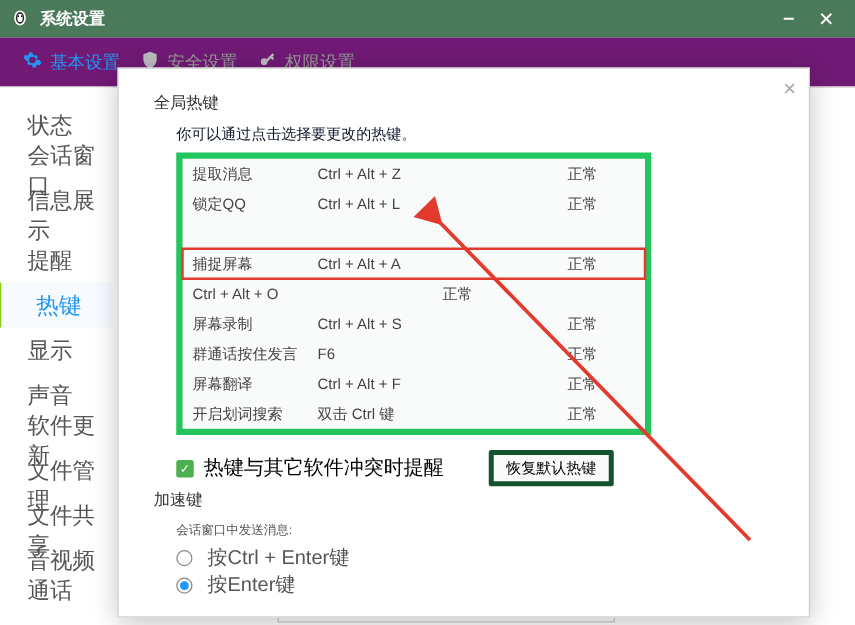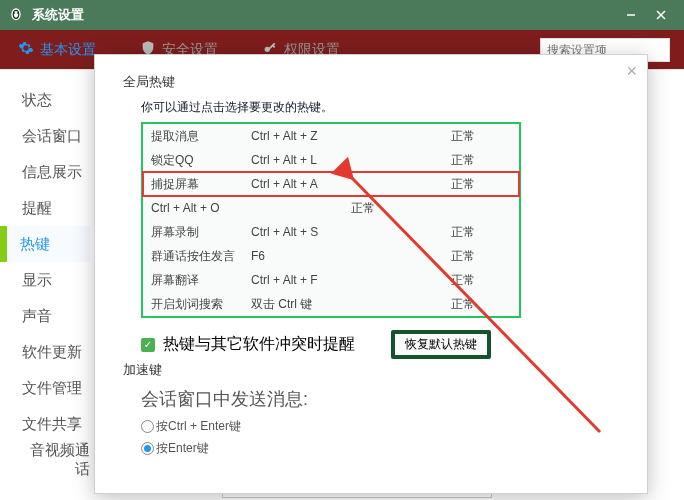--- a/index.html
+++ b/index.html
@@ -4,53 +4,53 @@
 <style>
 * { margin: 0; padding: 0; box-sizing: border-box; font-family: "Microsoft YaHei", "PingFang SC", sans-serif; }
 body { width: 684px; height: 500px; background: #f0f0f0; overflow: hidden; position: relative; }
 
 .titlebar { height: 30px; background: #4a7a5a; display: flex; align-items: center; padding: 0 8px; color: #fff; font-weight: bold; }
 .titlebar .app-icon { width: 16px; height: 16px; margin-right: 8px; }
 .titlebar .app-icon svg { width: 16px; height: 16px; }
 .titlebar .title { font-size: 13px; flex: 1; }
 .titlebar .winbtn { width: 30px; height: 30px; display: flex; align-items: center; justify-content: center; cursor: pointer; }
 
-.topnav { height: 40px; background: #7f1d1d; border-bottom: 1px solid #e5e5e5; display: flex; align-items: center; padding-left: 18px; gap: 44px; }
+.topnav { height: 40px; background: #701a75; border-bottom: 1px solid #e5e5e5; display: flex; align-items: center; padding-left: 18px; gap: 16px; }
 .topnav .nav-item { display: flex; align-items: center; gap: 6px; font-size: 14px; color: #999; }
 .topnav .nav-item.active { color: #2196f3; }
 .topnav .gear-icon svg, .topnav .shield-icon svg, .topnav .key-icon svg { width: 16px; height: 16px; }
 .topnav .search-wrap { margin-left: auto; margin-right: 14px; }
 .topnav .search-wrap input { width: 130px; height: 24px; border: 1px solid #ddd; padding: 0 6px; font-size: 12px; color: #999; }
 
 .body-area { display: flex; height: calc(500px - 70px); background: #fff; }
 
 .sidebar { width: 90px; background: #fff; padding-top: 12px; }
-.sidebar .side-item { height: 36px; display: flex; align-items: center; padding-left: 22px; font-size: 15px; color: #555; cursor: pointer; text-align: right; }
-.sidebar .side-item.active { color: #2196f3; border-left: 7px solid #84cc16; padding-left: 13px; background: #f7fbff; }
+.sidebar .side-item { height: 36px; display: flex; align-items: center; padding-left: 22px; font-size: 18px; color: #555; cursor: pointer; }
+.sidebar .side-item.active { color: #2196f3; border-left: 1px solid #84cc16; padding-left: 28px; background: #f7fbff; }
 
 .main { flex: 1; position: relative; padding: 12px 20px; color: #555; font-size: 13px; }
 
 .modal { position: absolute; top: 54px; left: 94px; right: 36px; bottom: 6px; background: #fff; border: 1px solid #d0d0d0; box-shadow: 0 4px 20px rgba(0,0,0,0.25); padding: 18px 28px 14px 28px; z-index: 10; }
 .modal .close-x { position: absolute; top: 6px; right: 10px; font-size: 18px; color: #aaa; cursor: pointer; }
 .modal h4 { font-size: 13px; font-weight: normal; color: #333; margin-bottom: 8px; }
 .modal .hint { font-size: 12px; color: #0f172a; margin-left: 18px; margin-bottom: 6px; }
-.hotkey-table { margin-left: 18px; background: #f9fbfa; border: 2px solid #22c55e; width: 380px; }
+.hotkey-table { margin-left: 18px; background: #f9fbfa; border: 5px solid #22c55e; width: 380px; }
 .hotkey-row { display: flex; align-items: center; height: 24px; font-size: 12px; color: #444; padding-left: 8px; position: relative; }
 .hotkey-row .col1 { width: 100px; }
 .hotkey-row .col2 { width: 200px; }
 .hotkey-row .col3 { width: 60px; text-align: left; }
-.hotkey-row.highlighted { outline: 2px solid #e23b2e; outline-offset: -1px; z-index: 2; }
+.hotkey-row.highlighted { outline: 2px solid #e23b2e; outline-offset: -1px; z-index: 2; margin-top: 24px; }
 
 .check-row { margin-left: 18px; margin-top: 12px; display: flex; align-items: center; gap: 8px; }
 .check-row .checkbox { width: 14px; height: 14px; background: #4caf50; border-radius: 2px; display: flex; align-items: center; justify-content: center; color: #fff; font-size: 10px; }
 .check-row .restore-btn { margin-left: 28px; border: 4px solid #14532d; background: #fafafa; padding: 2px 10px; font-size: 12px; cursor: pointer; border-radius: 2px; }
 
 .accel { margin-top: 2px; }
 .accel .opts { margin-left: 18px; margin-top: 6px; }
-.accel .opt { display: flex; align-items: center; gap: 2px; font-size: 12px; color: #555; height: 22px; }
+.accel .opt { display: flex; align-items: center; gap: 12px; font-size: 16px; color: #555; height: 22px; }
 .accel .radio { width: 13px; height: 13px; border: 1px solid #888; border-radius: 50%; display: flex; align-items: center; justify-content: center; }
 .accel .radio.checked::after { content: ""; width: 7px; height: 7px; background: #2196f3; border-radius: 50%; }
 
 .path-box { position: absolute; bottom: 2px; left: 222px; width: 270px; height: 22px; border: 1px solid #ccc; font-size: 12px; color: #888; padding: 2px 6px; background: #fff; z-index: 5; }
 
 .arrow-svg { position: absolute; top: 54px; left: 94px; width: 560px; height: 400px; pointer-events: none; z-index: 20; }
 </style>
 </head>
 <body>
 
@@ -90,23 +90,20 @@
           <path d="M12 2l8 3v6c0 5-3.5 9.5-8 11-4.5-1.5-8-6-8-11V5l8-3z"></path>
         </svg></span>
     <span>安全设置</span>
   </div>
   <div class="nav-item">
     <span class="key-icon"><svg viewBox="0 0 24 24" fill="#bbb">
           <circle cx="8" cy="14" r="4"></circle>
           <path d="M10 12l8-8 2 2-2 2 2 2-2 2-2-2-4 4z"></path>
         </svg></span>
     <span>权限设置</span>
-  </div>
-  <div class="search-wrap">
-    <input placeholder="搜索设置项" style="">
   </div>
 </div>
 
 <div class="body-area">
   <div class="sidebar" id="sidebar">
       <div class="side-item">状态</div>
       <div class="side-item">会话窗口</div>
       <div class="side-item">信息展示</div>
       <div class="side-item">提醒</div>
       <div class="side-item active">热键</div>
@@ -166,21 +163,21 @@
       </div>
     </div>
   <div class="check-row">
     <span class="checkbox">✓</span>
     <span>热键与其它软件冲突时提醒</span>
     <button class="restore-btn">恢复默认热键</button>
   </div>
   <div class="accel">
     <h4>加速键</h4>
     <div class="opts">
-      <div style="font-size:18px;color:#555;margin-bottom:4px;">会话窗口中发送消息:</div>
+      <div style="font-size:10px;color:#555;margin-bottom:4px;">会话窗口中发送消息:</div>
       <div class="opt">
         <span class="radio"></span>
         <span>按Ctrl + Enter键</span>
       </div>
       <div class="opt">
         <span class="radio checked"></span>
         <span>按Enter键</span>
       </div>
     </div>
   </div>

